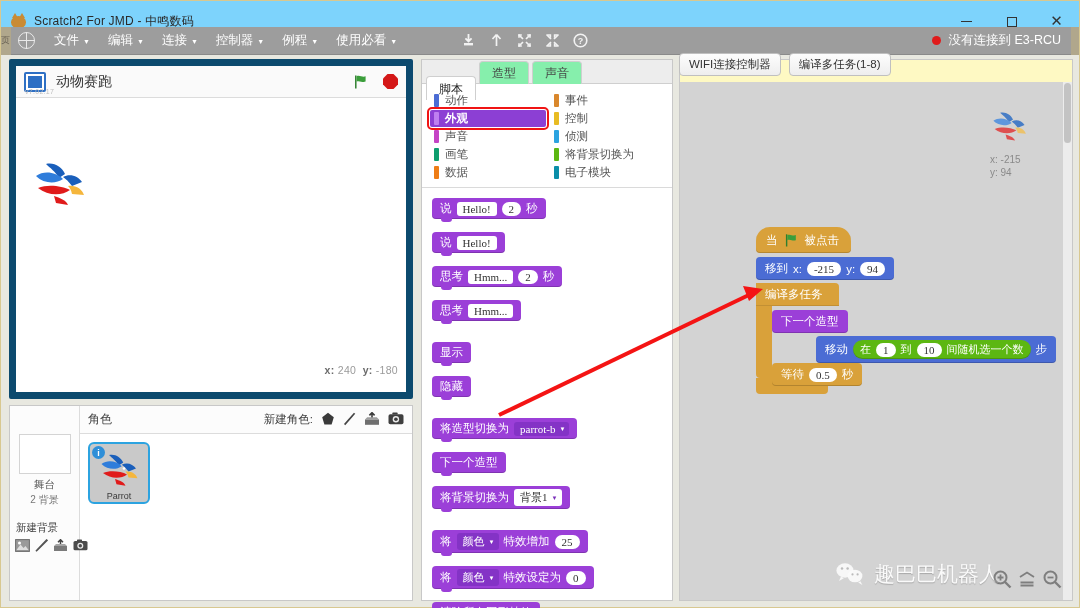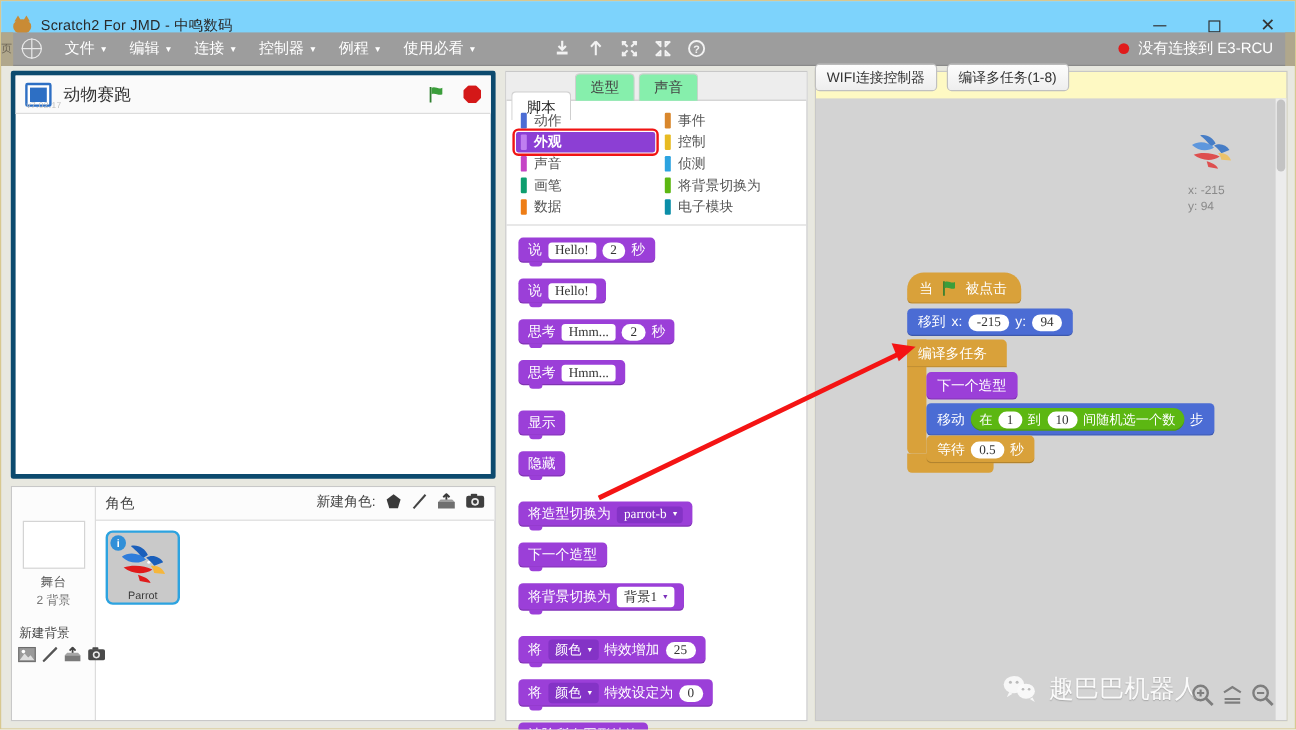--- a/index.html
+++ b/index.html
@@ -87,21 +87,21 @@
     padding-right:10px; color:#ffffff; font-size:12.5px;
   }
   .dot-red { width:9px; height:9px; border-radius:50%; background:#e01b1b; }
   .menu-right-stub {
     width:8px; height:28px; background:#b0a78c;
   }
 
   
   .stage-pane {
     position:absolute; left:8px; top:58px; width:404px; height:340px;
-    background:#ffffff; border:4px solid #0c4a6e; border-radius:2px;
+    background:#ffffff; border:7px solid #0c4a6e; border-radius:2px;
   }
   .stage-head {
     height:32px; border-bottom:1px solid #dcdcdc;
     display:flex; align-items:center; padding:0 8px; position:relative;
     background:#fafafa;
   }
   .stage-logo {
     width:22px; height:20px; position:relative; flex:0 0 auto; margin-right:10px;
   }
   .stage-logo .frame {
@@ -390,20 +390,38 @@
       <div class="stage-ver">v7.02.17</div>
       <div class="stage-title">动物赛跑</div>
       <div class="stage-controls">
         <span class="flag-green">
           <svg width="16" height="16" viewBox="0 0 16 16">
               <path d="M2.8 1.4v13" stroke="#2f7f2f" stroke-width="1.5"></path>
               <path d="M3.6 2.2c3-1.6 6 1.6 9 0v5.4c-3 1.6-6-1.6-9 0z" fill="#3b9e3b"></path>
             </svg>
         </span>
         <span class="stop-red"></span>
+      </div>
+    </div>
+    <div class="stage-canvas">
+
+      <svg width="60" height="56" viewBox="0 0 60 56" style="position:absolute;left:16px;top:62px;">
+        <path d="M14 4 C22 2 30 7 33 14 L27 18 C23 11 18 8 14 4Z" fill="#1a5fbb"></path>
+        <path d="M4 16 C12 10 24 12 31 19 C24 24 12 24 4 16Z" fill="#2f7ddb"></path>
+        <path d="M31 17 C38 13 46 16 50 22 L40 26 C37 22 34 19 31 17Z" fill="#1a5fbb"></path>
+        <path d="M6 28 C16 24 30 26 38 30 C30 36 16 36 6 28Z" fill="#e01b1b"></path>
+        <path d="M36 26 C44 25 50 29 52 35 L40 34 C39 30 38 28 36 26Z" fill="#f5b63c"></path>
+        <path d="M22 36 C28 38 34 40 36 45 L24 43Z" fill="#e01b1b"></path>
+        <circle cx="34" cy="22" r="1.7" fill="#ffffff"></circle>
+      </svg>
+      <div class="stage-coords">
+        <b>x:</b>
+        <span>240</span>
+        &nbsp;<b>y:</b>
+        <span>-180</span>
       </div>
     </div>
   </div>
 
   <div class="sprite-pane">
     <div class="stage-col">
       <div class="stage-thumb"></div>
       <div class="stage-col-label">舞台</div>
       <div class="stage-col-sub">2 背景</div>
       <div class="newbg-label">新建背景</div>
@@ -671,21 +689,21 @@
         </div>
       </div>
       <div style="position:absolute;left:76px;top:296px;width:72px;height:16px;background:#d9a13a;border-radius:0 0 4px 4px;"></div>
 
       <div class="sblk" style="left:92px; top:228px;">
         <div class="stackblk looks">
           <span>下一个造型</span>
         </div>
       </div>
 
-      <div class="sblk" style="left:92px; top:254px;">
+      <div class="sblk" style="left:92px; top:254px;padding-left:44px;">
         <div class="stackblk motion">
           <span>移动</span>
           <span class="green-oval">
             <span>在</span>
             <span class="field round">1</span>
             <span>到</span>
             <span class="field round">10</span>
             <span>间随机选一个数</span>
           </span>
           <span>步</span>

